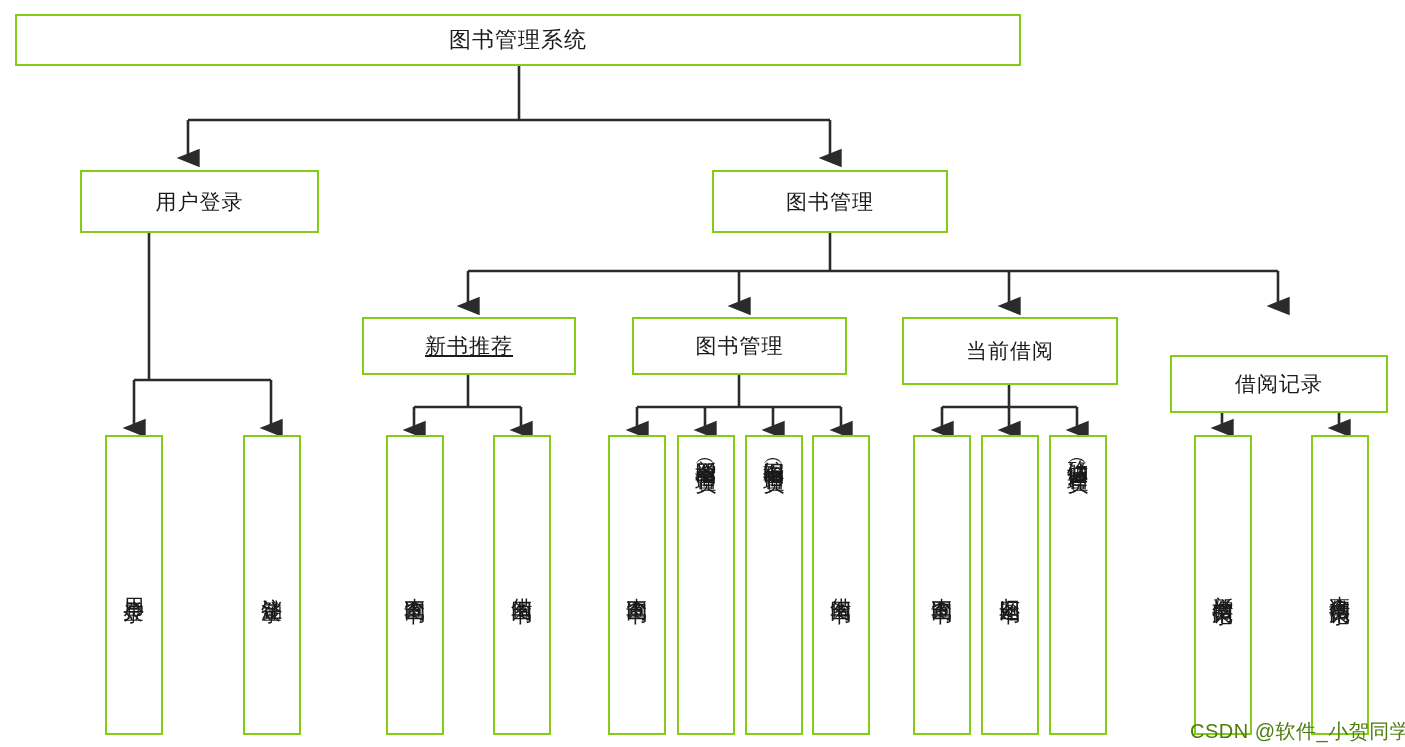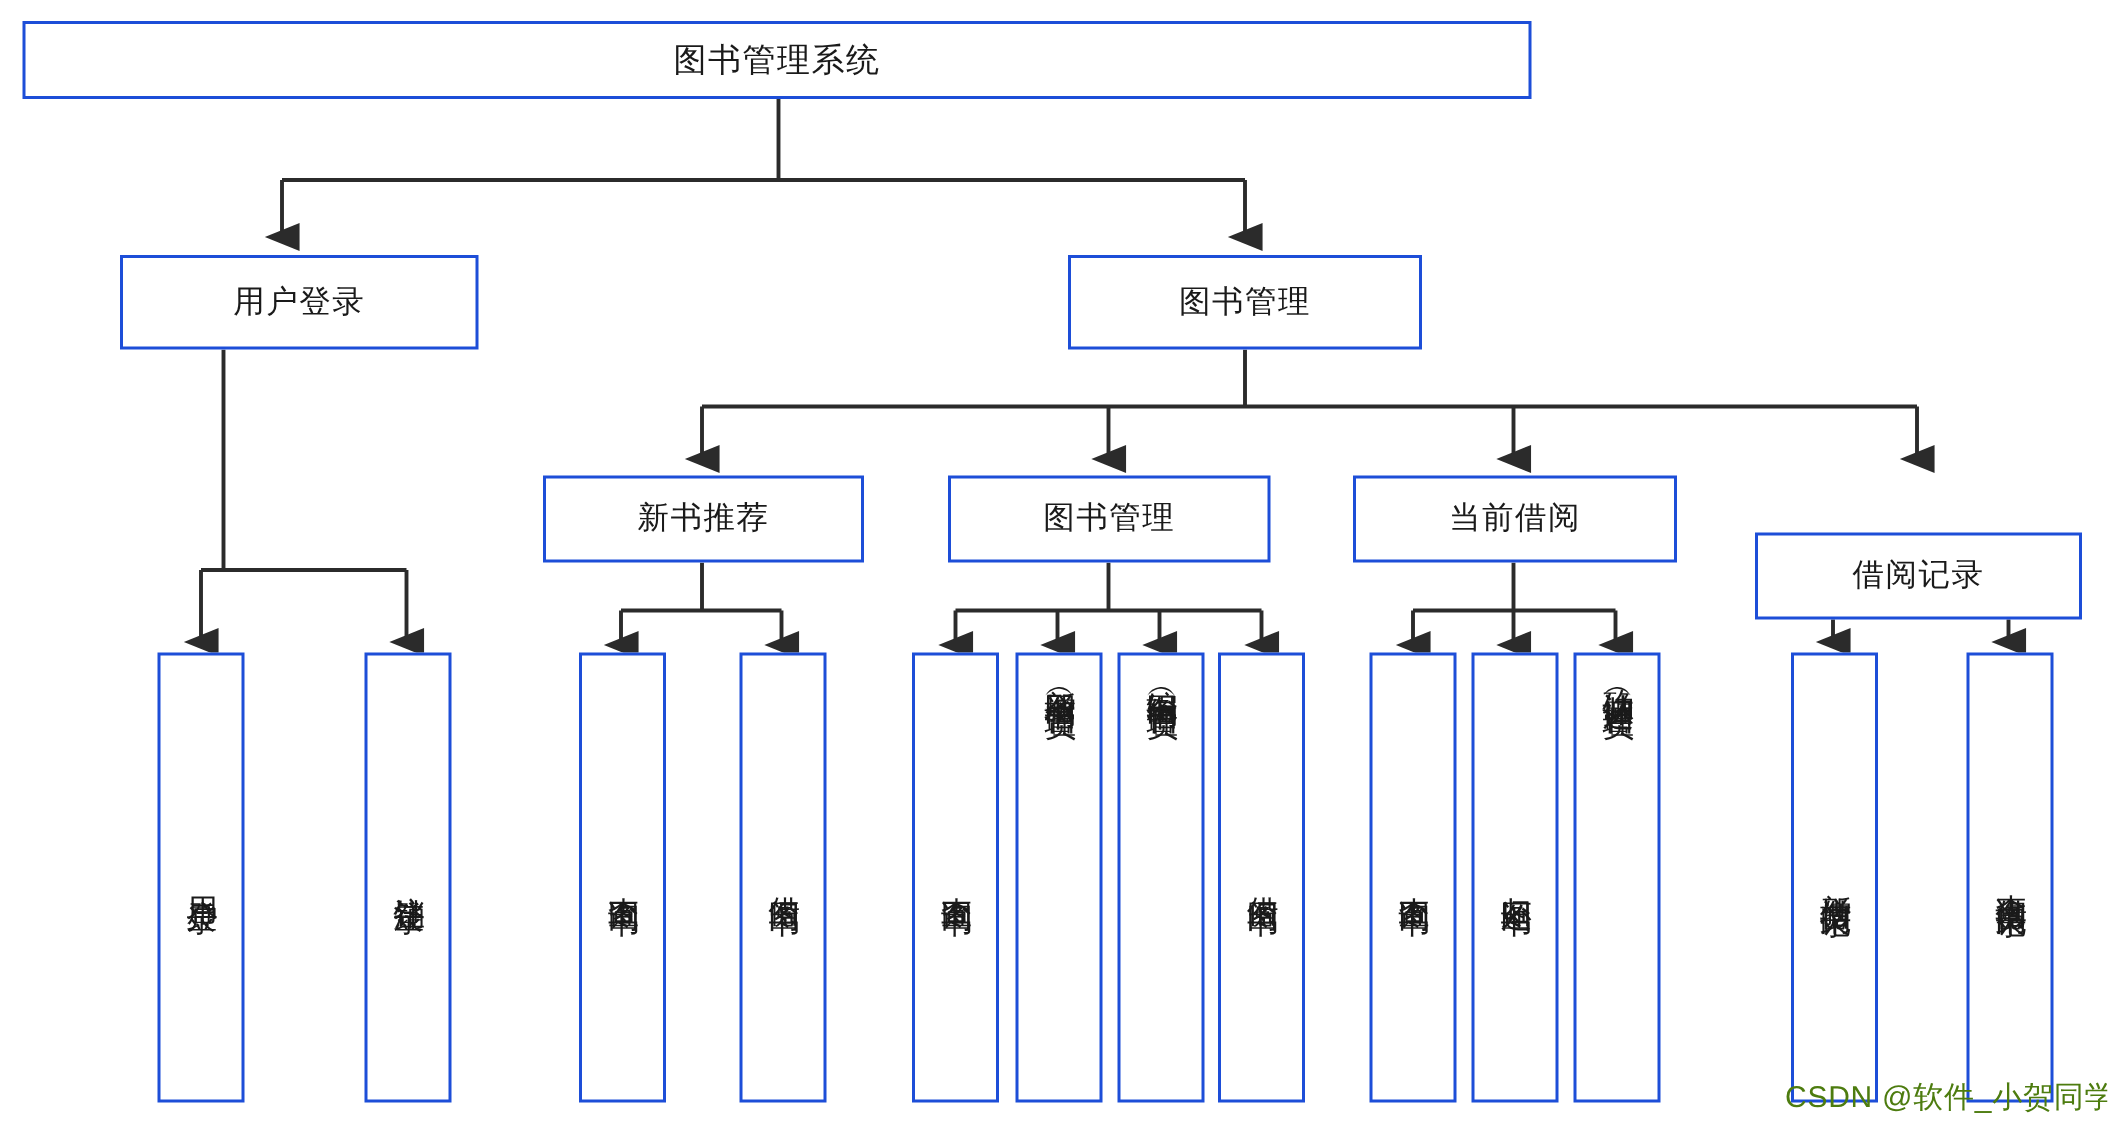--- a/index.html
+++ b/index.html
@@ -16,21 +16,21 @@
     overflow: hidden;
   }
   #diagram-svg {
     position: absolute;
     left: 0;
     top: 0;
   }
   .node-box {
     position: absolute;
     box-sizing: border-box;
-    border: 2px solid #1d4ed8;
+    border: 2px solid #84cc16;
     background: #ffffff;
     display: flex;
     align-items: center;
     justify-content: center;
     color: #1a1a1a;
   }
   .node-h .node-label {
     font-size: 21px;
     line-height: 1.1;
     letter-spacing: 1px;
@@ -125,27 +125,27 @@
     <span class="node-label">图书管理系统</span>
   </div>
 
   <div class="node-box node-h" style="left:80px; top:170px; width:239px; height:63px;">
     <span class="node-label">用户登录</span>
   </div>
   <div class="node-box node-h" style="left:712px; top:170px; width:236px; height:63px;justify-content:center;">
     <span class="node-label">图书管理</span>
   </div>
 
-  <div class="node-box node-h" style="left:362px; top:317px; width:214px; height:58px;">
+  <div class="node-box node-h" style="left:362px; top:317px; width:214px; height:58px;text-decoration:underline;">
     <span class="node-label">新书推荐</span>
   </div>
   <div class="node-box node-h" style="left:632px; top:317px; width:215px; height:58px;">
     <span class="node-label">图书管理</span>
   </div>
-  <div class="node-box node-h" style="left:902px; top:317px; width:216px; height:58px;">
+  <div class="node-box node-h" style="left:902px; top:317px; width:216px; height:68px;">
     <span class="node-label">当前借阅</span>
   </div>
   <div class="node-box node-h" style="left:1170px; top:317px; width:218px; height:58px;margin-top:38px;">
     <span class="node-label">借阅记录</span>
   </div>
 
   <div class="node-box node-v vcenter" style="left:105px; top:435px; width:58px; height:300px;">
     <span class="node-label">用户登录</span>
   </div>
   <div class="node-box node-v vcenter" style="left:243px; top:435px; width:58px; height:300px;">

